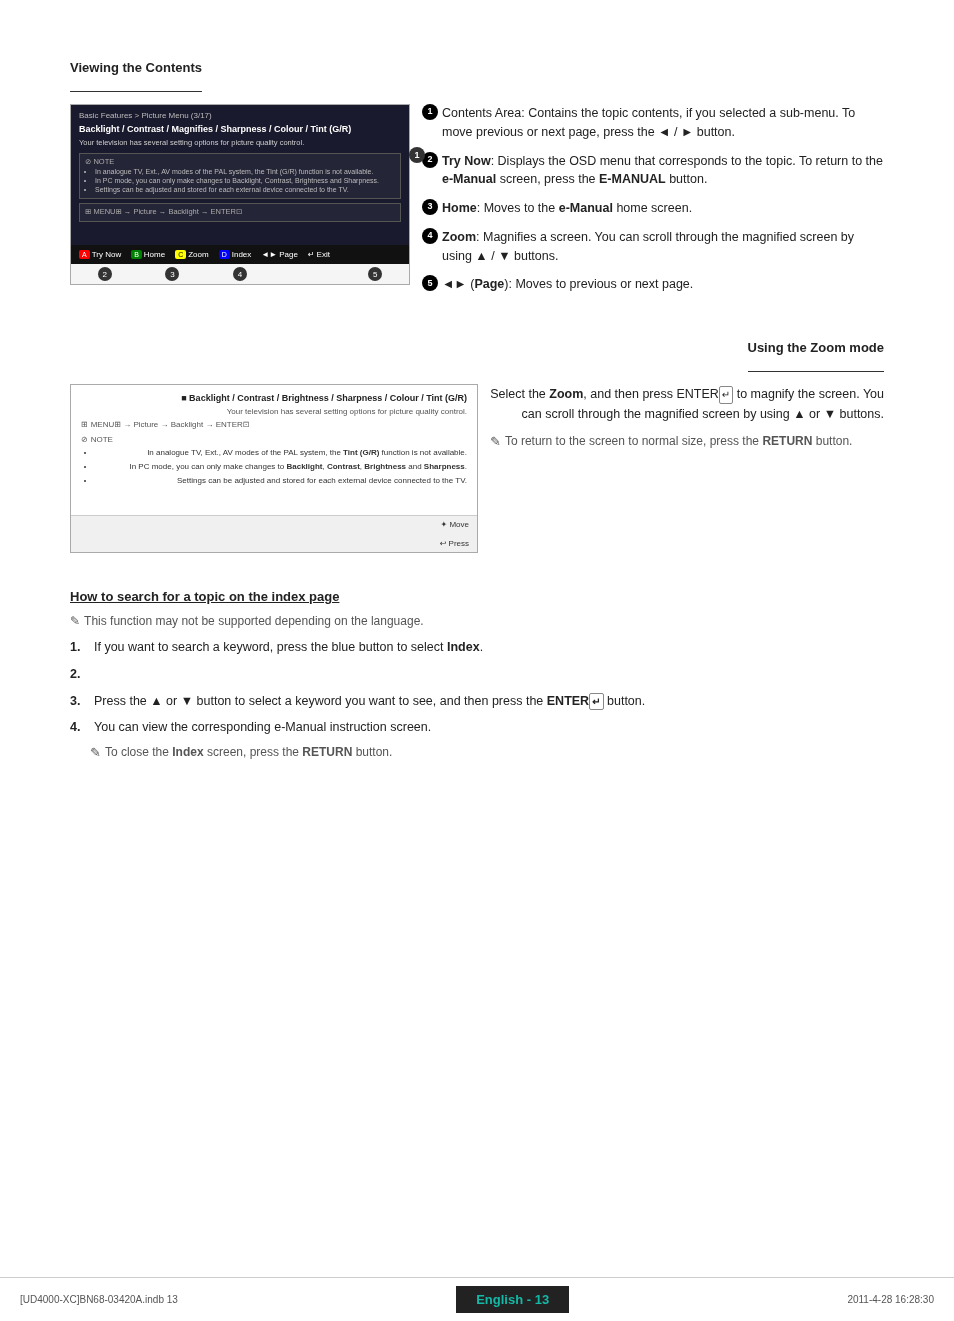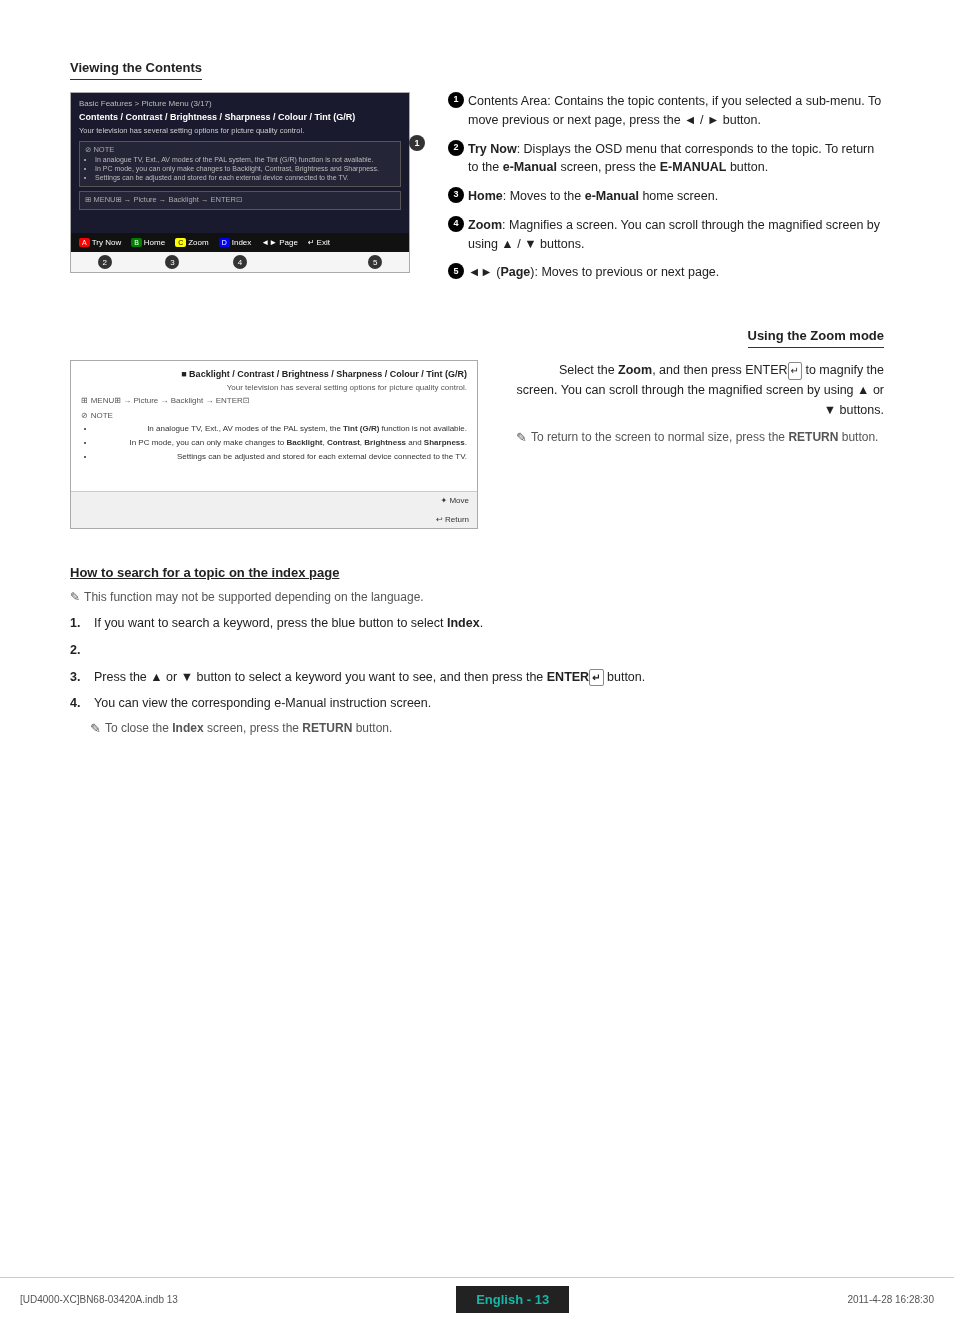--- a/index.html
+++ b/index.html
@@ -15,29 +15,29 @@
 
     .page-content {
       padding: 60px 70px 80px 70px;
     }
 
     
     .section-heading {
       font-size: 13px;
       font-weight: bold;
       border-bottom: 1px solid #333;
-      padding-bottom: 4px;
+      padding-bottom: 16px;
       margin-bottom: 12px;
       display: inline-block;
     }
 
     
     .two-col {
       display: flex;
-      gap: 38px;
+      gap: 12px;
       margin-bottom: 36px;
     }
 
     .col-left {
       flex: 0 0 340px;
     }
 
     .col-right {
       flex: 1;
     }
@@ -325,21 +325,21 @@
 
   <div class="section-block">
     <div class="section-heading">Viewing the Contents</div>
 
     <div class="two-col">
 
       <div class="col-left">
         <div class="tv-mockup">
           <div class="tv-screen">
             <div class="breadcrumb">Basic Features &gt; Picture Menu (3/17)</div>
-            <div class="content-title">Contents / Contrast / Brightness / Sharpness / Colour / Tint (G/R)</div>
+            <div class="content-title">Backlight / Contrast / Magnifies / Sharpness / Colour / Tint (G/R)</div>
             <div class="content-body">Your television has several setting options for picture quality control.</div>
             <div class="note-box">
               <div class="note-title">⊘ <span>NOTE</span></div>
               <ul class="bullet-list">
                 <li>In analogue TV, Ext., AV modes of the PAL system, the Tint (G/R) function is not available.</li>
                 <li>In PC mode, you can only make changes to Backlight, Contrast, Brightness and Sharpness.</li>
                 <li>Settings can be adjusted and stored for each external device connected to the TV.</li>
               </ul>
             </div>
             <div class="note-box">
@@ -431,21 +431,21 @@
               <span> NOTE</span>
             </div>
             <ul class="z-bullets">
               <li>In analogue TV, Ext., AV modes of the PAL system, the <span class="bold-text">Tint (G/R)</span> function is not available.</li>
               <li>In PC mode, you can only make changes to <span class="bold-text">Backlight</span>, <span class="bold-text">Contrast</span>, <span class="bold-text">Brightness</span> and <span class="bold-text">Sharpness</span>.</li>
               <li>Settings can be adjusted and stored for each external device connected to the TV.</li>
             </ul>
           </div>
           <div class="zoom-toolbar">
             <span>✦ Move</span>
-            <span>↩ Return</span>
+            <span>↩ Press</span>
           </div>
         </div>
       </div>
 
       <div class="col-right">
         <p style="font-size:12.5px;line-height:1.6;margin-bottom:10px;">
           Select the <strong>Zoom</strong>, and then press ENTER<span style="display:inline-block;border:1px solid #888;border-radius:2px;padding:0 2px;font-size:10px;">↵</span> to magnify the screen. You can scroll through the magnified screen by using ▲ or ▼ buttons.
         </p>
         <p style="font-size:12px;color:#555;display:flex;align-items:flex-start;gap:4px;">
           <span style="font-size:13px;">✎</span>

